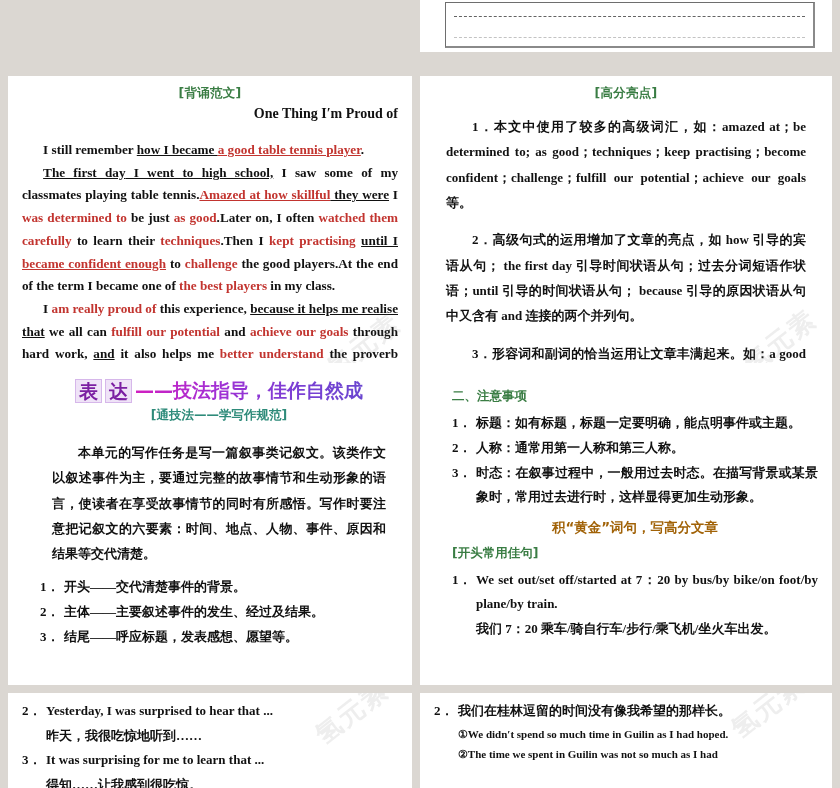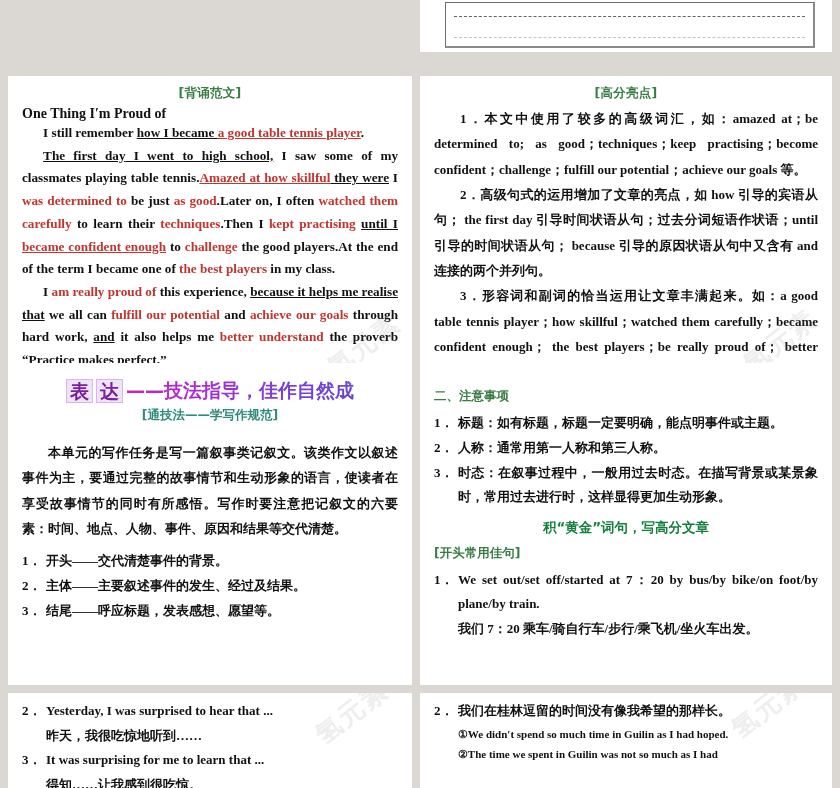--- a/index.html
+++ b/index.html
@@ -15,21 +15,21 @@
   .panel{
     position:absolute;
     background:#ffffff;
     box-sizing:border-box;
     overflow:hidden;
   }
 
   
   .r0{top:0;height:52px;}
   .r1{top:76px;height:295px;}
-  .r2{top:363px;height:322px;}
+  .r2{top:363px;height:322px;padding-left:18px;}
   .r3{top:693px;height:95px;}
   .cL{left:8px;width:404px;}
   .cR{left:420px;width:412px;}
 
   
   .writebox{
     position:absolute;
     left:25px;top:2px;
     width:370px;height:46px;
     border:1px solid #6e6e6e;
@@ -58,24 +58,24 @@
   }
   .hdr-green-left{
     color:#3a7d44;
     font-weight:bold;
     text-align:left;
     font-size:12.5px;
     font-family:"DejaVu Sans","Liberation Sans",sans-serif;
     margin:0 0 6px 0;
   }
   .essay-title{
-    text-align:left;
+    text-align:right;
     font-weight:bold;
     font-size:14px;
-    margin:4px 0 0 0;
+    margin:4px 0 17px 0;
     color:#111;
   }
   .body-en{
     font-size:13.2px;
     line-height:1.72;
     color:#111;
     text-align:justify;
     text-justify:inter-word;
     font-weight:bold;
     margin:0;
@@ -84,21 +84,21 @@
   .u{text-decoration:underline;}
   .red{color:#c2342f;}
   .red.u{text-decoration:underline;text-decoration-color:#c2342f;margin-top:28px;}
 
   .body-cn{
     font-size:13px;
     line-height:1.95;
     color:#111;
     text-align:justify;
     font-weight:bold;
-    margin:0;
+    margin:12px;
   }
   .body-cn-ind{text-indent:2em;}
 
   
   .banner{
     text-align:center;
     margin:8px 0 2px 0;
     white-space:nowrap;
   }
   .banner .boxchar{
@@ -130,21 +130,21 @@
     text-align:center;
     color:#2e8b7a;
     font-weight:bold;
     font-size:12.5px;
     font-family:"DejaVu Sans","Liberation Sans",sans-serif;
     margin:3px 0 16px 0;
   }
 
   .blue-head{
     text-align:center;
-    color:#15803d;
+    color:#a16207;
     font-weight:bold;
     font-size:13.5px;
     font-family:"DejaVu Sans","Liberation Sans",sans-serif;
     margin:10px 0 8px 0;
   }
 
   
   .nlist{margin:0;padding:0;list-style:none;}
   .nlist li{
     display:flex;

